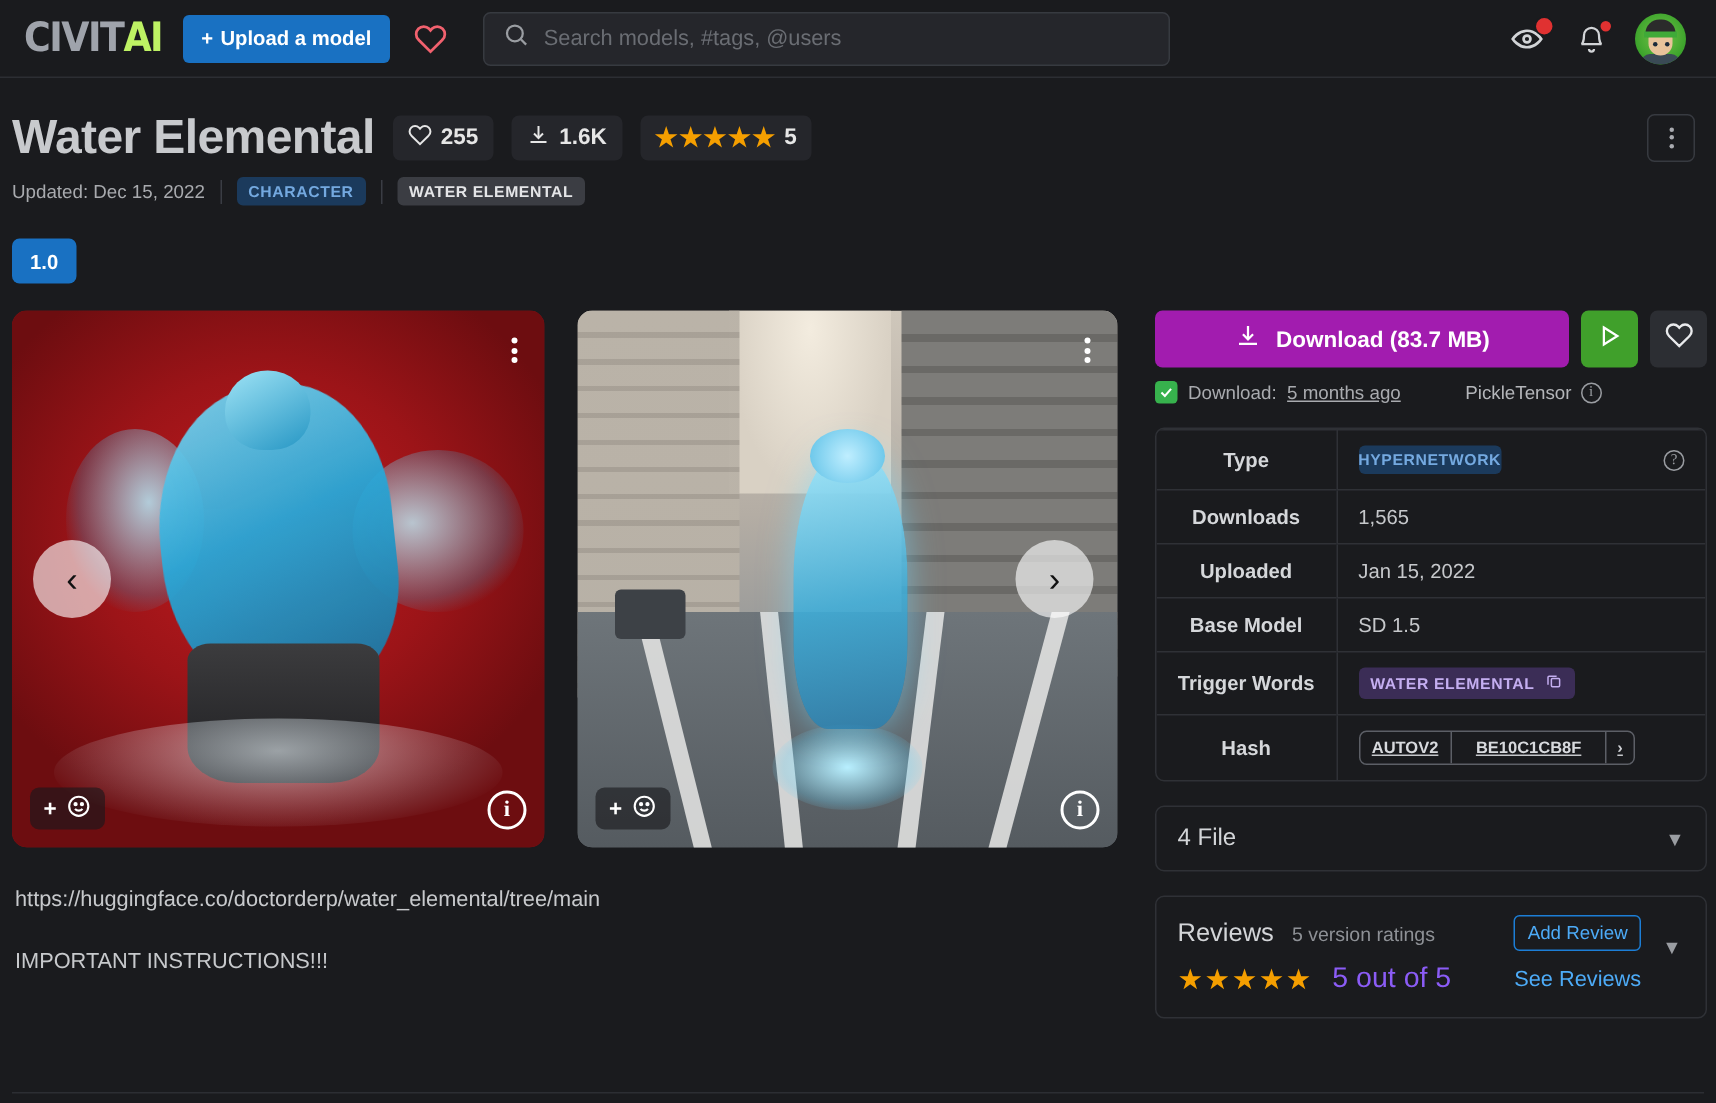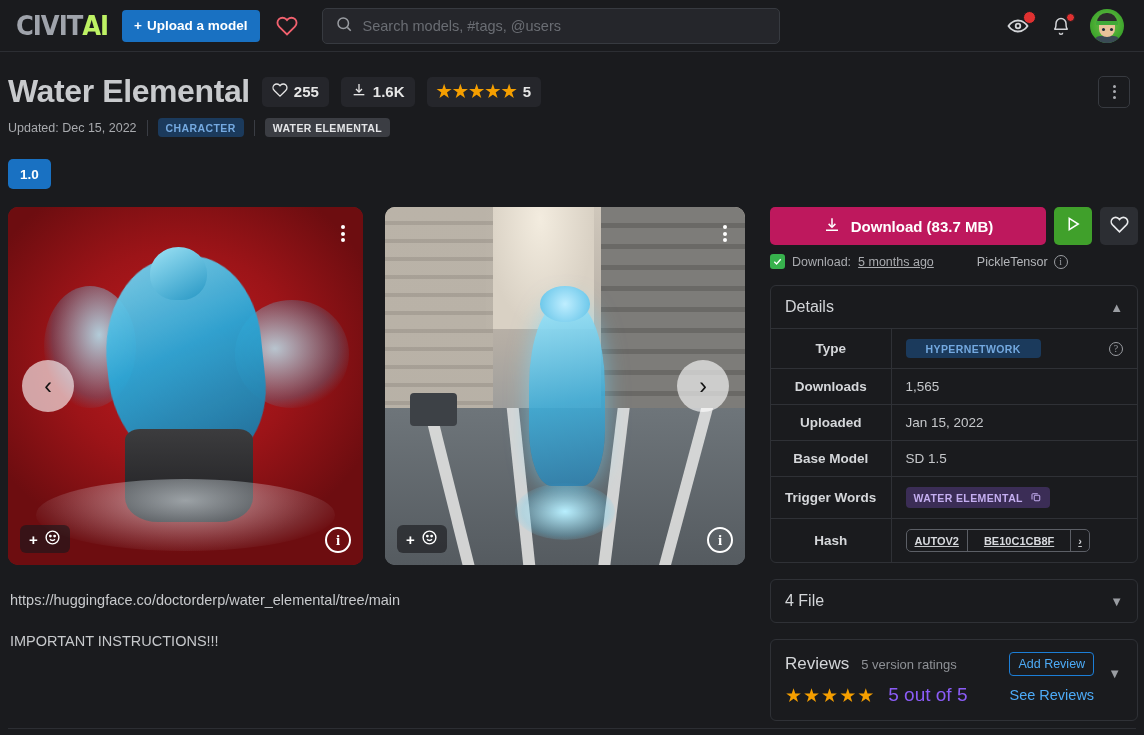--- a/index.html
+++ b/index.html
@@ -312,21 +312,21 @@
   .nav-arrow.right { right: 16px; }
 
   .desc { margin-top: 26px; padding-left: 2px; }
   .desc p { font-size: 14.5px; color: #c7c9cc; margin-bottom: 22px; line-height: 1.3; }
 
   
   .dl-row { display: flex; gap: 8px; }
   .dl-btn {
     flex: 1;
     height: 38px;
-    background: #be185d;
+    background: #a21caf;
     border-radius: 5px;
     color: #fff;
     font-size: 15px;
     font-weight: 700;
     display: flex; align-items: center; justify-content: center; gap: 10px;
     cursor: pointer;
   }
   .sq-btn {
     width: 38px; height: 38px;
     border-radius: 5px;
@@ -385,21 +385,21 @@
     font-weight: 700;
     color: #d5d7da;
     border-right: 1px solid #2f3136;
     text-align: center;
   }
   table.details td.v { color: #c6c8cb; }
   .v-flex { display: flex; align-items: center; }
 
   .pill-hn {
     background: #1b3a5c; color: #74a9e0;
-    border-radius: 4px; height: 19px; padding: 0 20px;
+    border-radius: 4px; height: 19px; padding: 0 0;
     display: inline-flex; align-items: center;
     font-size: 10.5px; font-weight: 700; letter-spacing: .4px;
     cursor: pointer;
   }
   .pill-trigger {
     background: #3b2d56; color: #c4aef0;
     border-radius: 4px; height: 21px; padding: 0 8px;
     display: inline-flex; align-items: center; gap: 7px;
     font-size: 10.5px; font-weight: 700; letter-spacing: .4px;
     cursor: pointer;
@@ -675,24 +675,20 @@
         </span>
         <span>Download:</span>
         <u>5 months ago</u>
         <span class="pickle">
           <span>PickleTensor</span>
           <span class="info-sm">i</span>
         </span>
       </div>
 
       <div class="panel">
-        <div class="panel-head">
-          <span>Details</span>
-          <span class="chev">▲</span>
-        </div>
         <table class="details">
           <tbody>
               <tr>
             <td class="k">Type</td>
             <td class="v">
               <div class="v-flex">
                 <span class="pill-hn">HYPERNETWORK</span>
                 <span class="info-sm" style="margin-left:auto">?</span>
               </div>
             </td>

